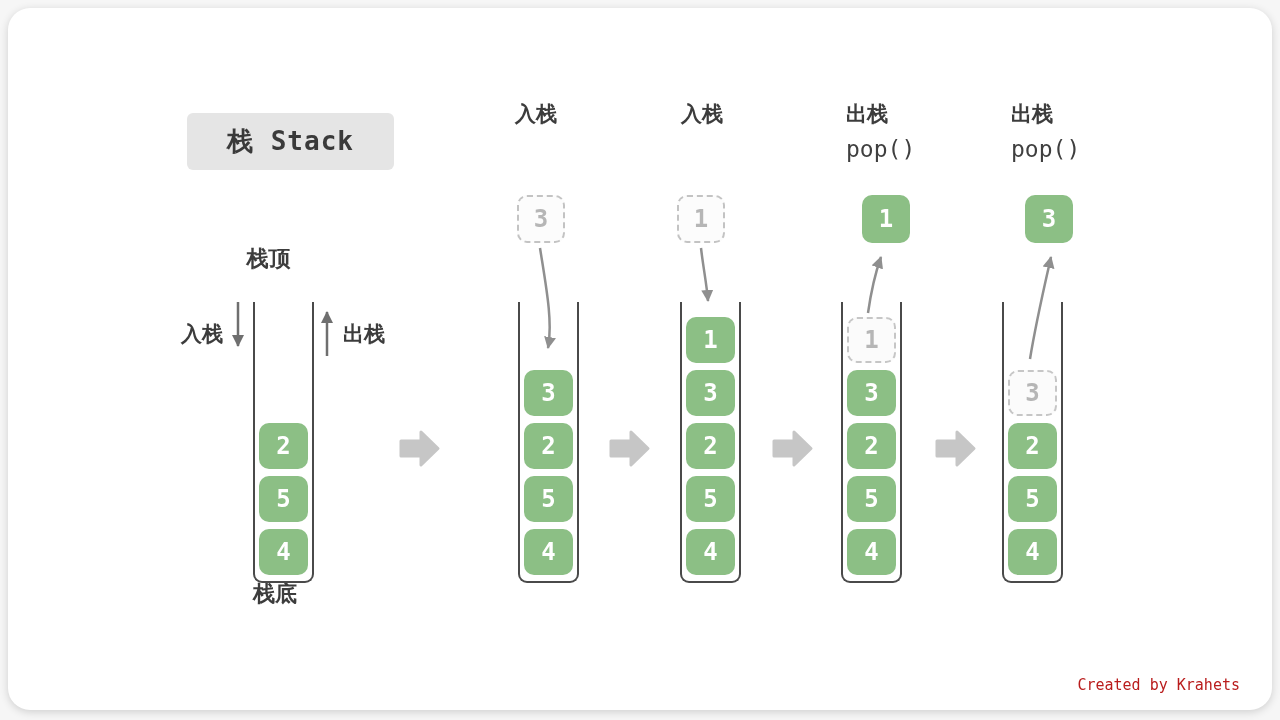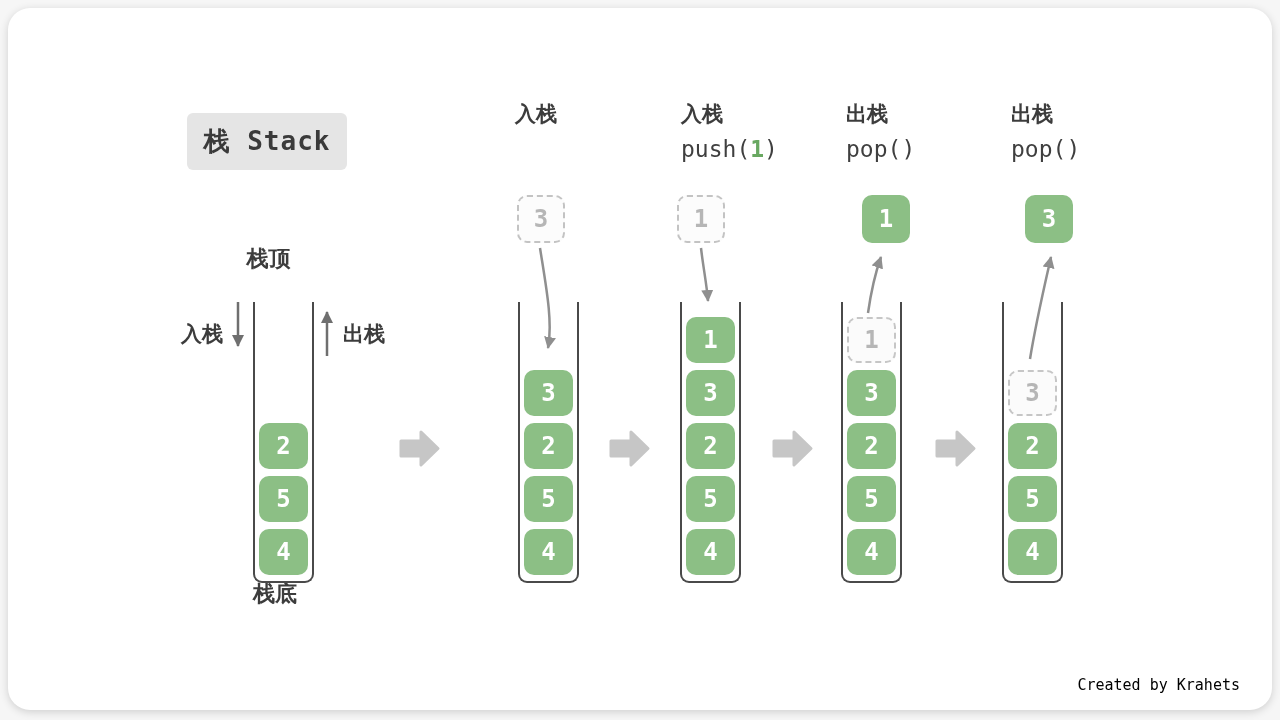--- a/index.html
+++ b/index.html
@@ -10,21 +10,21 @@
     color:#3c3c3c;
   }
   .card{
     position:absolute;left:8px;top:8px;width:1264px;height:702px;
     background:#ffffff;border-radius:22px;
     box-shadow:0 2px 8px rgba(0,0,0,.16);
   }
   .abs{position:absolute;}
   
   .title-box{
-    left:187px;top:113px;width:160px;height:57px;
+    left:187px;top:113px;width:207px;height:57px;
     background:#e5e5e5;border-radius:6px;
     display:flex;align-items:center;justify-content:center;
     font-family:"DejaVu Sans Mono","Liberation Sans",sans-serif;
     font-size:26px;font-weight:600;letter-spacing:1px;color:#3a3a3a;
   }
   
   .op-label{top:100px;width:170px;}
   .op-name{font-size:21px;font-weight:700;color:#3c3c3c;line-height:27px;}
   .op-code{
     margin-top:8px;
@@ -53,37 +53,36 @@
   
   .float-box{
     top:195px;width:48px;height:48px;box-sizing:border-box;border-radius:10px;
     font-family:"DejaVu Sans Mono",monospace;font-size:24px;font-weight:700;
     text-align:center;line-height:48px;
   }
   .float-ghost{background:#fcfcfc;border:2px dashed #c3c3c3;color:#b6b6b6;line-height:44px;}
   .float-green{background:#8cbf85;color:#ffffff;}
   .watermark{
     right:40px;top:676px;
-    font-family:"DejaVu Sans Mono",monospace;font-size:15px;color:#000000;margin-left:40px;
+    font-family:"DejaVu Sans Mono",monospace;font-size:15px;color:#b91c1c;margin-left:40px;
   }
   svg.overlay{position:absolute;left:0;top:0;pointer-events:none;}
 </style>
 </head>
 <body>
 
 <div class="card"></div>
 
 <div class="abs title-box">栈 Stack</div>
 
 <div class="abs op-label" style="left:515px">
   <div class="op-name">入栈</div>
 </div>
 <div class="abs op-label" style="left:681px">
   <div class="op-name">入栈</div>
-  <div class="op-code"><span>push(</span><span class="arg">1</span><span>)</span></div>
 </div>
 <div class="abs op-label" style="left:846px">
   <div class="op-name">出栈</div>
   <div class="op-code"><span>pop(</span><span class="arg"></span><span>)</span></div>
 </div>
 <div class="abs op-label" style="left:1011px">
   <div class="op-name">出栈</div>
   <div class="op-code"><span>pop(</span><span class="arg"></span><span>)</span></div>
 </div>
 

